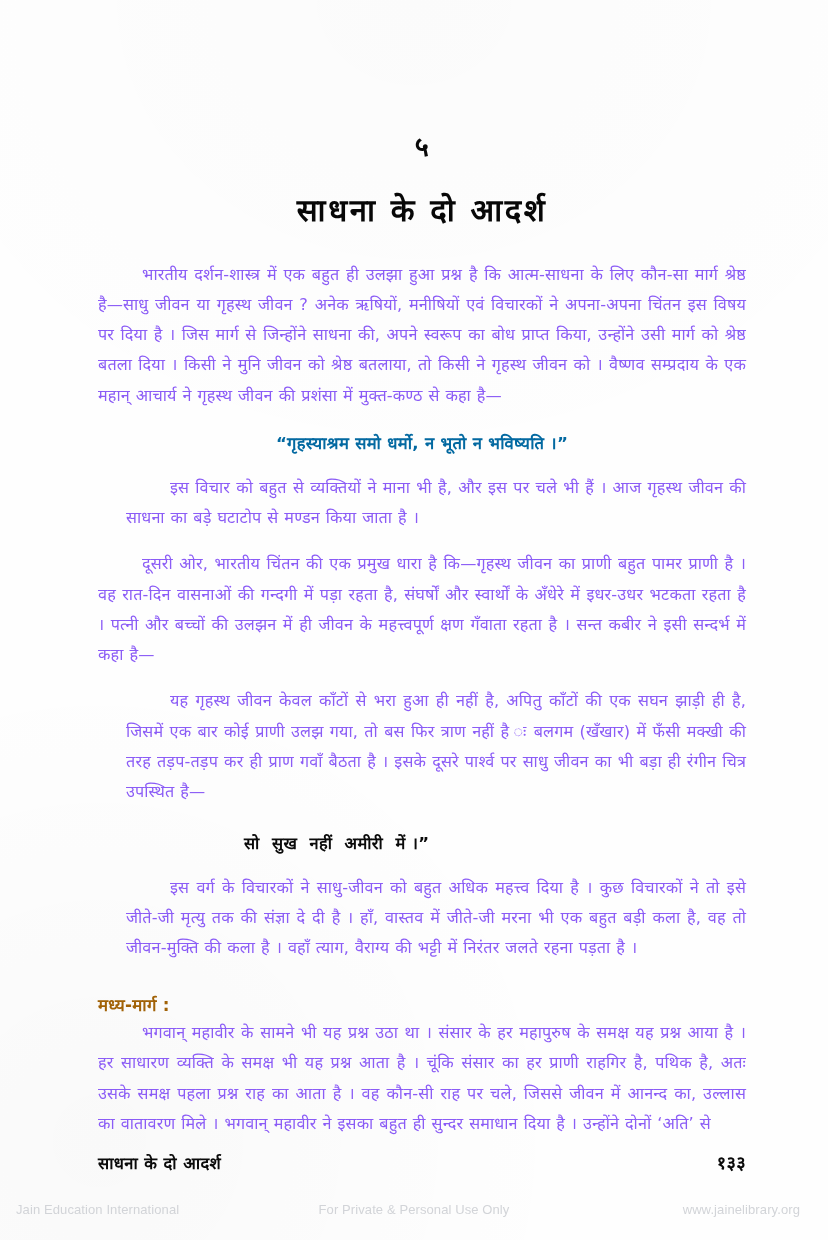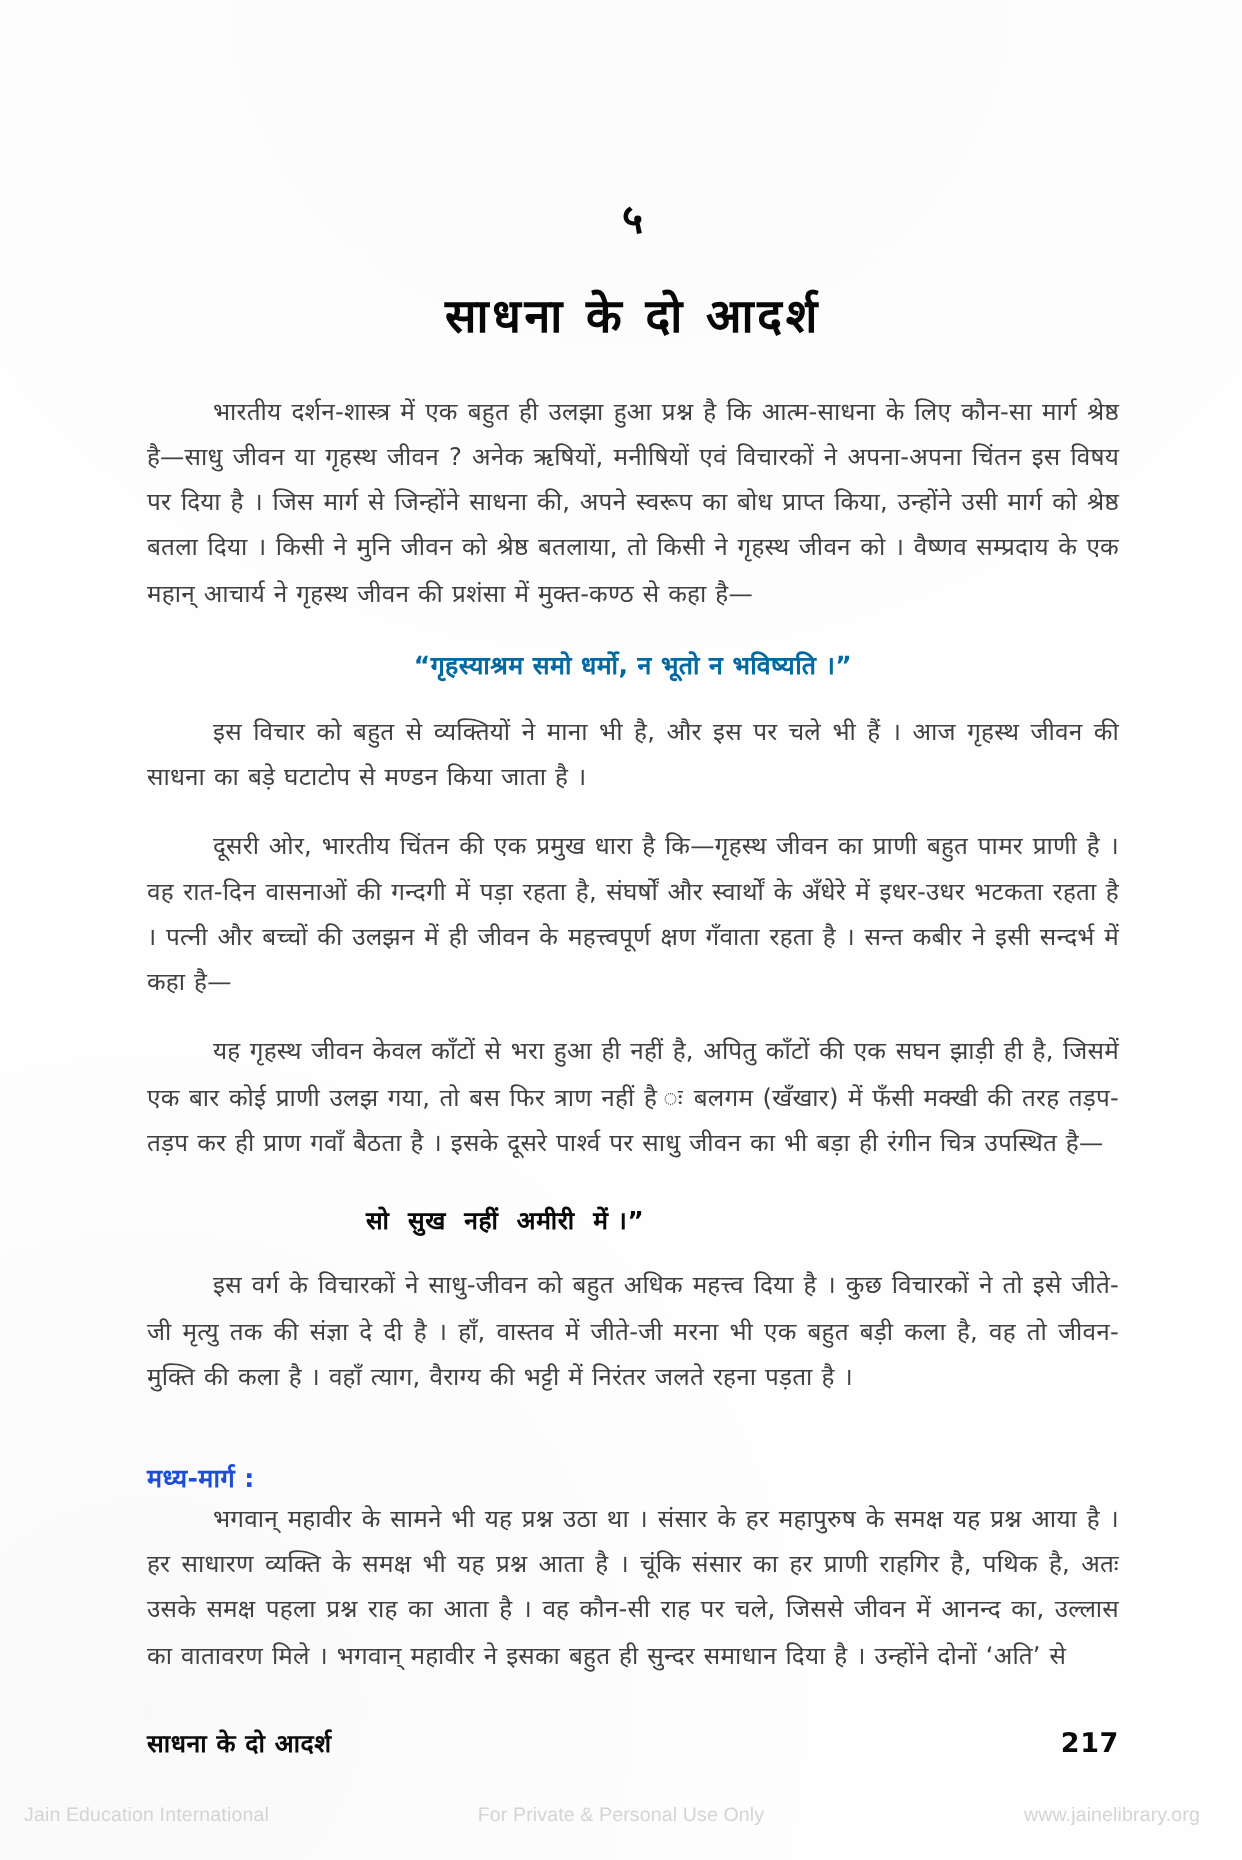--- a/index.html
+++ b/index.html
@@ -62,27 +62,27 @@
     color: #070707;
   }
 
   
   .para {
     font-family: "DejaVu Sans", sans-serif;
     font-size: 16.2px;
     line-height: 30.2px;
     text-align: justify;
     text-justify: inter-word;
-    color: #404040;
+    color: #8b5cf6;
     word-spacing: 0.6px;
     letter-spacing: 0.15px;
   }
   .para.indent { text-indent: 44px; }
   .para.first { margin-top: 30px; }
-  .para.gap   { margin-top: 14px; }
+  .para.gap   { margin-top: 14px; margin-left: 28px; }
   .para.tight { margin-top: 2px; }
 
   
   .quote-block {
     font-family: "DejaVu Sans", sans-serif;
     font-size: 16.6px;
     font-weight: 700;
     line-height: 30px;
     text-align: center;
     color: #0369a1;
@@ -102,22 +102,22 @@
   }
   .verse .vline { display: block; white-space: pre; }
   .verse .vline.l2 { padding-left: 28px; }
   .verse .vline.l3 { padding-left: 28px; margin-top: 12px; }
 
   
   .subhead {
     font-family: "DejaVu Sans", sans-serif;
     font-size: 16.8px;
     font-weight: 700;
-    margin-top: 40px;
-    color: #1d4ed8;
+    margin-top: 30px;
+    color: #a16207;
     letter-spacing: 0.3px;
   }
 
   
   .running-footer {
     position: absolute;
     left: 98px;
     right: 82px;
     top: 1150px;
     display: flex;
@@ -178,21 +178,21 @@
     <p class="para indent gap">इस वर्ग के विचारकों ने साधु-जीवन को बहुत अधिक महत्त्व दिया है । कुछ विचारकों ने तो इसे जीते-जी मृत्यु तक की संज्ञा दे दी है । हाँ, वास्तव में जीते-जी मरना भी एक बहुत बड़ी कला है, वह तो जीवन-मुक्ति की कला है । वहाँ त्याग, वैराग्य की भट्टी में निरंतर जलते रहना पड़ता है ।</p>
 
     <div class="subhead">मध्य-मार्ग :</div>
 
     <p class="para indent tight">भगवान् महावीर के सामने भी यह प्रश्न उठा था । संसार के हर महापुरुष के समक्ष यह प्रश्न आया है । हर साधारण व्यक्ति के समक्ष भी यह प्रश्न आता है । चूंकि संसार का हर प्राणी राहगिर है, पथिक है, अतः उसके समक्ष पहला प्रश्न राह का आता है । वह कौन-सी राह पर चले, जिससे जीवन में आनन्द का, उल्लास का वातावरण मिले । भगवान् महावीर ने इसका बहुत ही सुन्दर समाधान दिया है । उन्होंने दोनों ‘अति’ से</p>
 
   </div>
 
   <div class="running-footer">
     <span>साधना के दो आदर्श</span>
-    <span class="folio">217</span>
+    <span class="folio">१३३</span>
   </div>
 
   <div class="watermark">
     <span class="wm-left">Jain Education International</span>
     <span class="wm-center">For Private &amp; Personal Use Only</span>
     <span class="wm-right">www.jainelibrary.org</span>
   </div>
 
 </div>
 

